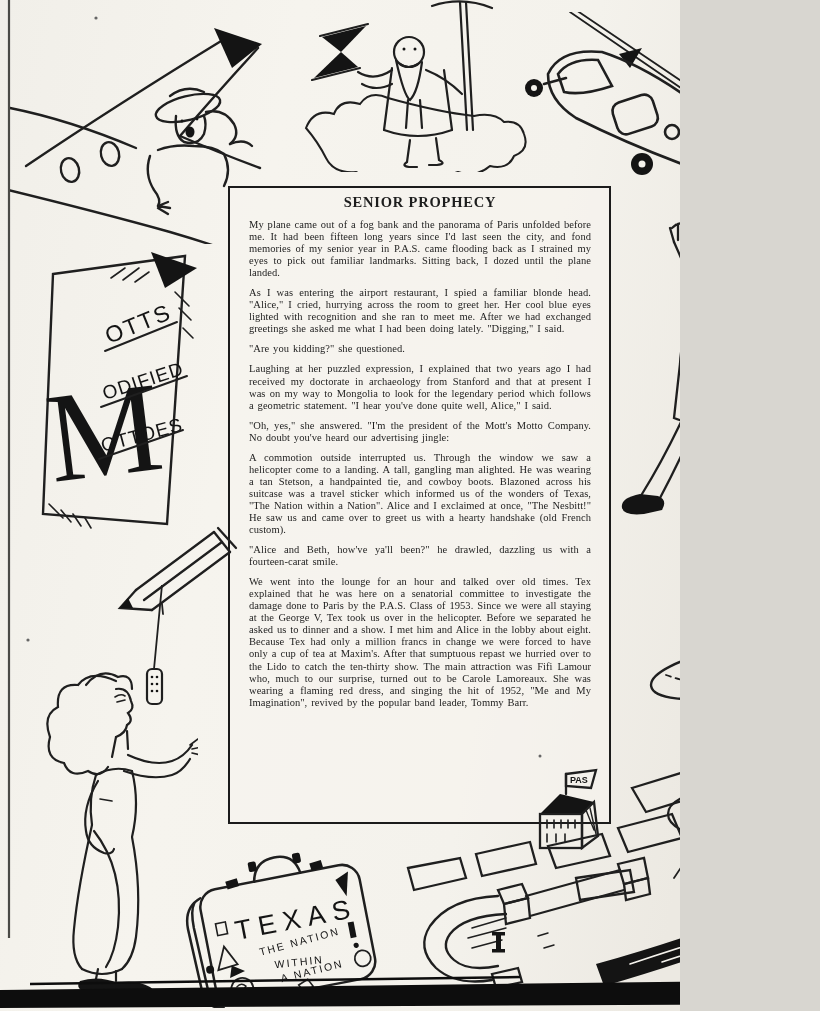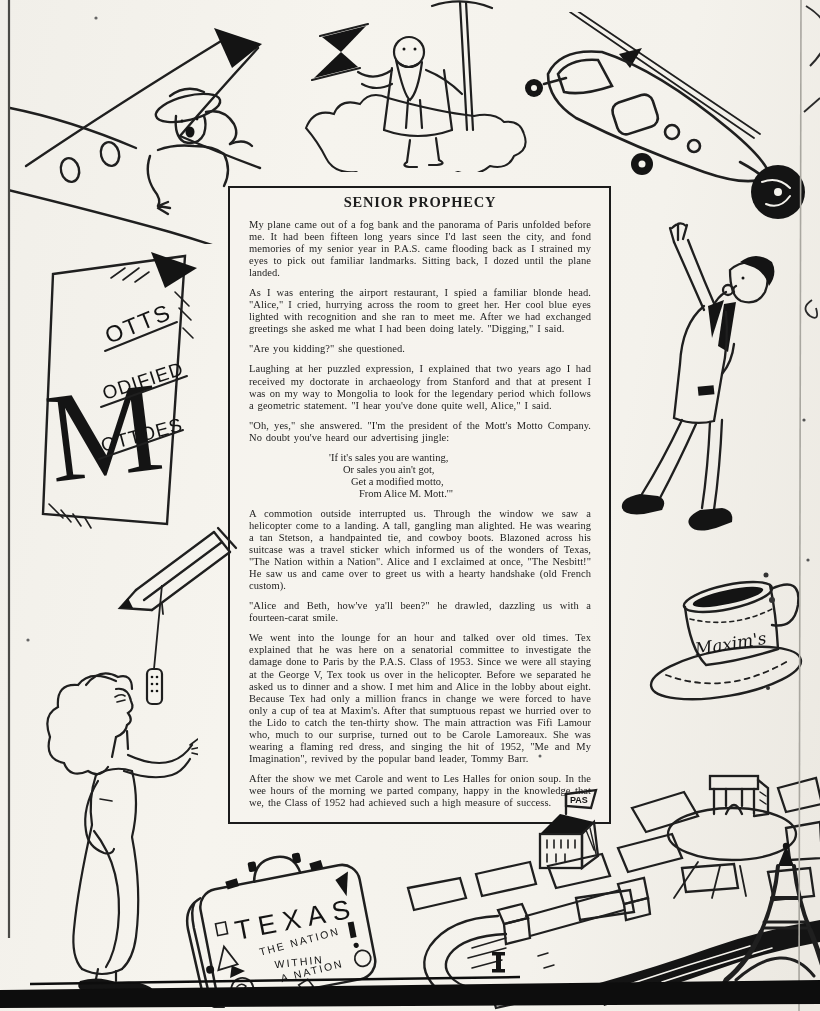--- a/index.html
+++ b/index.html
@@ -1,17 +1,17 @@
 <!DOCTYPE html>
 <html><head>
 <meta charset="utf-8">
 <style>
   html,body{margin:0;padding:0;background:#d8d6d0;}
   .page{
-    position:relative;width:820px;height:1011px;overflow:hidden;
+    position:relative;width:680px;height:1011px;overflow:hidden;
     background:linear-gradient(100deg,#f1efe9 0%,#f6f4ee 35%,#f4f2ec 70%,#ece9e2 97%);
     font-family:"Liberation Serif",serif;color:#1d1d1d;
   }
   .illus{position:absolute;}
   .illus svg{display:block;}
   .prophecy-box{
     position:absolute;left:228px;top:186px;width:383px;height:638px;
     border:2px solid #1b1b1b;box-sizing:border-box;
     padding:6px 10px 6px 11px;overflow:hidden;background:rgba(246,244,238,.6);
   }
@@ -36,30 +36,23 @@
 
 <div class="page">
 
   <div class="prophecy-box">
     <div class="prophecy-title">SENIOR PROPHECY</div>
     <p>My plane came out of a fog bank and the panorama of Paris unfolded before me. It had been fifteen long years since I'd last seen the city, and fond memories of my senior year in P.A.S. came flooding back as I strained my eyes to pick out familiar landmarks. Sitting back, I dozed until the plane landed.</p>
     <p>As I was entering the airport restaurant, I spied a familiar blonde head. "Alice," I cried, hurrying across the room to greet her. Her cool blue eyes lighted with recognition and she ran to meet me. After we had exchanged greetings she asked me what I had been doing lately. "Digging," I said.</p>
     <p>"Are you kidding?" she questioned.</p>
     <p>Laughing at her puzzled expression, I explained that two years ago I had received my doctorate in archaeology from Stanford and that at present I was on my way to Mongolia to look for the legendary period which follows a geometric statement. "I hear you've done quite well, Alice," I said.</p>
     <p>"Oh, yes," she answered. "I'm the president of the Mott's Motto Company. No doubt you've heard our advertising jingle:</p>
-    <div class="jingle">
-      <div>'If it's sales you are wanting,</div>
-      <div>Or sales you ain't got,</div>
-      <div>Get a modified motto,</div>
-      <div>From Alice M. Mott.'"</div>
-    </div>
     <p>A commotion outside interrupted us. Through the window we saw a helicopter come to a landing. A tall, gangling man alighted. He was wearing a tan Stetson, a handpainted tie, and cowboy boots. Blazoned across his suitcase was a travel sticker which informed us of the wonders of Texas, "The Nation within a Nation". Alice and I exclaimed at once, "The Nesbitt!" He saw us and came over to greet us with a hearty handshake (old French custom).</p>
     <p>"Alice and Beth, how've ya'll been?" he drawled, dazzling us with a fourteen-carat smile.</p>
     <p>We went into the lounge for an hour and talked over old times. Tex explained that he was here on a senatorial committee to investigate the damage done to Paris by the P.A.S. Class of 1953. Since we were all staying at the George V, Tex took us over in the helicopter. Before we separated he asked us to dinner and a show. I met him and Alice in the lobby about eight. Because Tex had only a million francs in change we were forced to have only a cup of tea at Maxim's. After that sumptuous repast we hurried over to the Lido to catch the ten-thirty show. The main attraction was Fifi Lamour who, much to our surprise, turned out to be Carole Lamoreaux. She was wearing a flaming red dress, and singing the hit of 1952, "Me and My Imagination", revived by the popular band leader, Tommy Barr.</p>
-    <p>After the show we met Carole and went to Les Halles for onion soup. In the wee hours of the morning we parted company, happy in the knowledge that we, the Class of 1952 had achieved such a high measure of success.</p>
   </div>
 
   <div class="illus" style="left:8px;top:4px;">
     <svg width="290" height="240" viewBox="0 0 290 240" fill="none" stroke="#1f1f1f" stroke-width="2.4" stroke-linecap="round">
       <path d="M18,162 Q110,100 218,34"></path>
       <polygon points="206,24 254,40 224,64" fill="#141414" stroke="none"></polygon>
       <path d="M250,44 Q206,92 172,132"></path>
       <path d="M2,104 Q62,116 128,144"></path>
       <path d="M0,186 Q90,208 162,228 Q210,242 252,258"></path>
       <path d="M172,132 Q214,150 252,164"></path>
@@ -264,21 +257,21 @@
         <polygon points="184,56 198,50 192,74" fill="#141414" stroke="none"></polygon>
         <rect x="188" y="100" width="6" height="16" fill="#141414" stroke="none"></rect>
         <circle cx="192" cy="124" r="2.6" fill="#141414" stroke="none"></circle>
         <circle cx="196" cy="138" r="8" stroke-width="1.8"></circle>
         <polygon points="128,152 138,148 142,156 132,160" stroke-width="1.6"></polygon>
         <circle cx="44" cy="120" r="4" fill="#141414" stroke="none"></circle>
       </g>
     </svg>
   </div>
 
-  <div class="illus" style="left:380px;top:770px;">
+  <div class="illus" style="left:380px;top:750px;">
     <svg width="440" height="241" viewBox="0 0 440 241" fill="none" stroke="#1f1f1f" stroke-width="2.3" stroke-linecap="round">
 
       <ellipse cx="352" cy="64" rx="64" ry="26"></ellipse>
       <rect x="330" y="6" width="48" height="13"></rect>
       <path d="M334,19 L334,44 M346,19 L346,36 M362,19 L362,36 M374,19 L374,44"></path>
       <path d="M346,44 Q354,26 362,44"></path>
       <path d="M378,10 l10,8 l0,26 l-14,2"></path>
       <path d="M380,22 l6,4 M380,30 l6,4" stroke-width="1.4"></path>
 
       <polygon points="252,38 304,22 318,46 266,62"></polygon>

